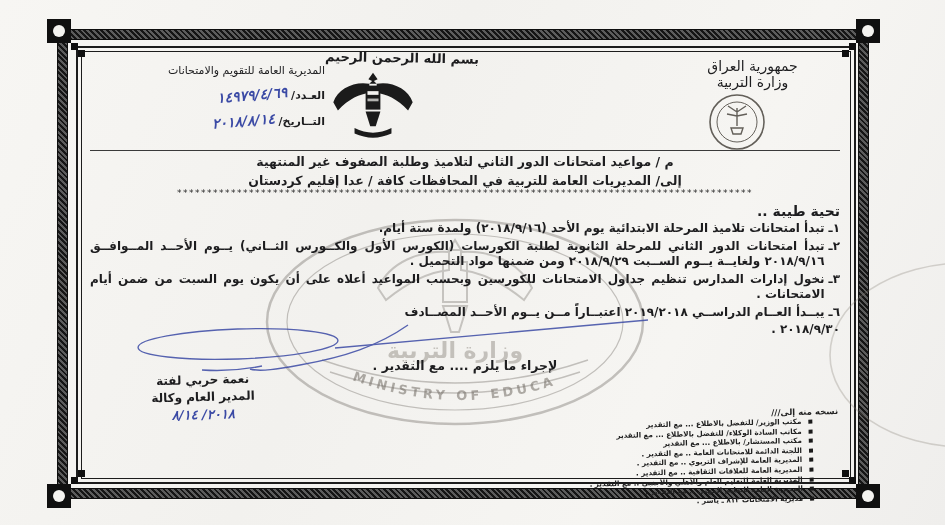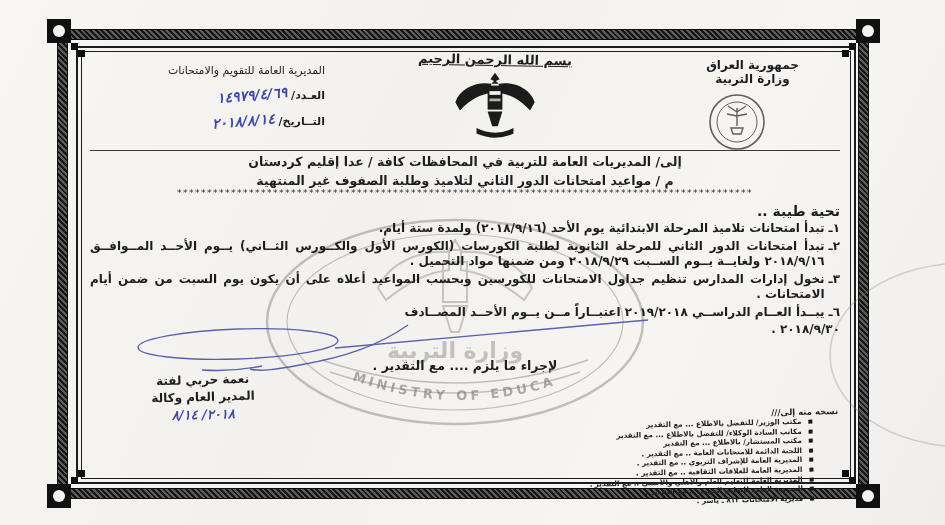--- a/index.html
+++ b/index.html
@@ -32,22 +32,22 @@
     position:absolute;left:76px;top:46px;width:776px;height:434px;
     border:2px solid #1c1c1c;outline:1px solid #1c1c1c;outline-offset:-6px;z-index:2;
   }
   
   .content{
     position:absolute;left:90px;top:50px;width:750px;height:426px;
     direction:rtl;color:#1d1d1f;z-index:6;
   }
   .hdr{display:flex;align-items:flex-start;border-bottom:1px solid #3a3a3a;padding-bottom:2px;height:98px;}
   .hdr-right{width:175px;text-align:center;padding-top:8px;}
-  .hdr-right .line{font-size:12px;font-weight:bold;letter-spacing:1px;}
-  .hdr-center{flex:1;text-align:center;text-decoration:underline;}
+  .hdr-right .line{font-size:14px;font-weight:normal;letter-spacing:1px;}
+  .hdr-center{flex:1;text-align:left;}
   .basmala{font-size:13px;font-weight:bold;margin-top:2px;transform:rotate(1deg);}
   .hdr-left{width:235px;padding-top:14px;}
   .directorate{font-size:11px;font-weight:normal;}
   .numrow{font-size:11px;font-weight:bold;margin-top:10px;display:flex;align-items:center;gap:4px;}
   .numrow .hand{color:#3b4aa5;font-size:14px;font-style:italic;font-weight:bold;transform:rotate(-5deg);letter-spacing:1px;}
   .eagle-wrap{display:inline-block;margin-top:2px;}
   .addr{font-size:12.5px;font-weight:bold;text-align:center;margin-top:3px;line-height:16px;}
   .stars{font-size:9px;letter-spacing:1.5px;line-height:8px;overflow:hidden;white-space:nowrap;color:#2a2a2a;text-align:center;}
   .greet{font-size:14px;font-weight:bold;margin-top:6px;}
   .bodytxt{font-size:12px;font-weight:bold;line-height:15.5px;text-align:justify;margin-top:2px;}
@@ -157,22 +157,22 @@
           <span>العـدد/</span>
           <span class="hand">١٤٩٧٩/٤/٦٩</span>
         </div>
         <div class="numrow">
           <span>التــاريخ/</span>
           <span class="hand">٢٠١٨/٨/١٤</span>
         </div>
       </div>
     </div>
 
+    <div class="addr">م / مواعيد امتحانات الدور الثاني لتلاميذ وطلبة الصفوف غير المنتهية</div>
     <div class="addr">إلى/  المديريات العامة للتربية في المحافظات كافة / عدا إقليم كردستان</div>
-    <div class="addr">م / مواعيد امتحانات الدور الثاني لتلاميذ وطلبة الصفوف غير المنتهية</div>
     <div class="stars">************************************************************************************************</div>
     <div class="greet">تحية طيبة ..</div>
 
 
     <div class="bodytxt item">
       <span class="num">١ـ</span>
       <span class="txt">تبدأ امتحانات تلاميذ المرحلة الابتدائية يوم الأحد (٢٠١٨/٩/١٦) ولمدة ستة أيام.</span>
     </div>
     <div class="bodytxt item">
       <span class="num">٢ـ</span>

